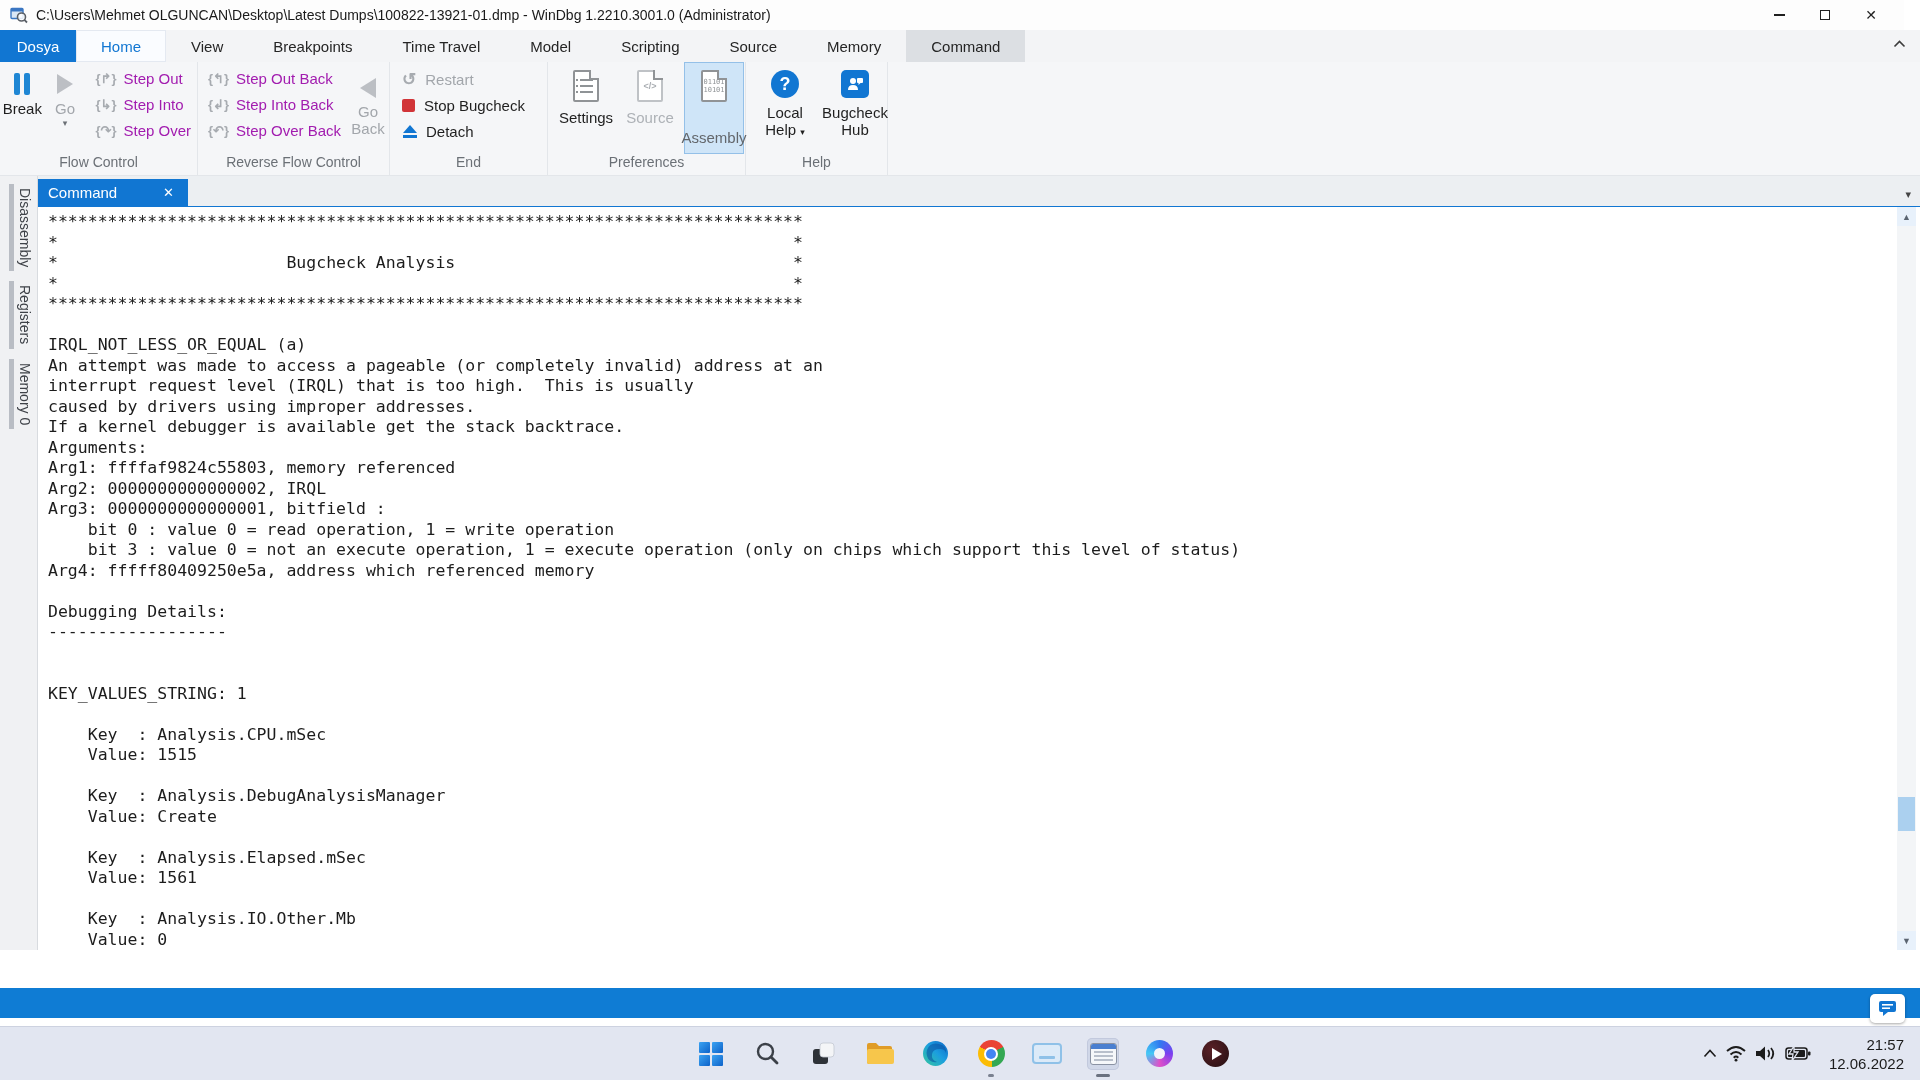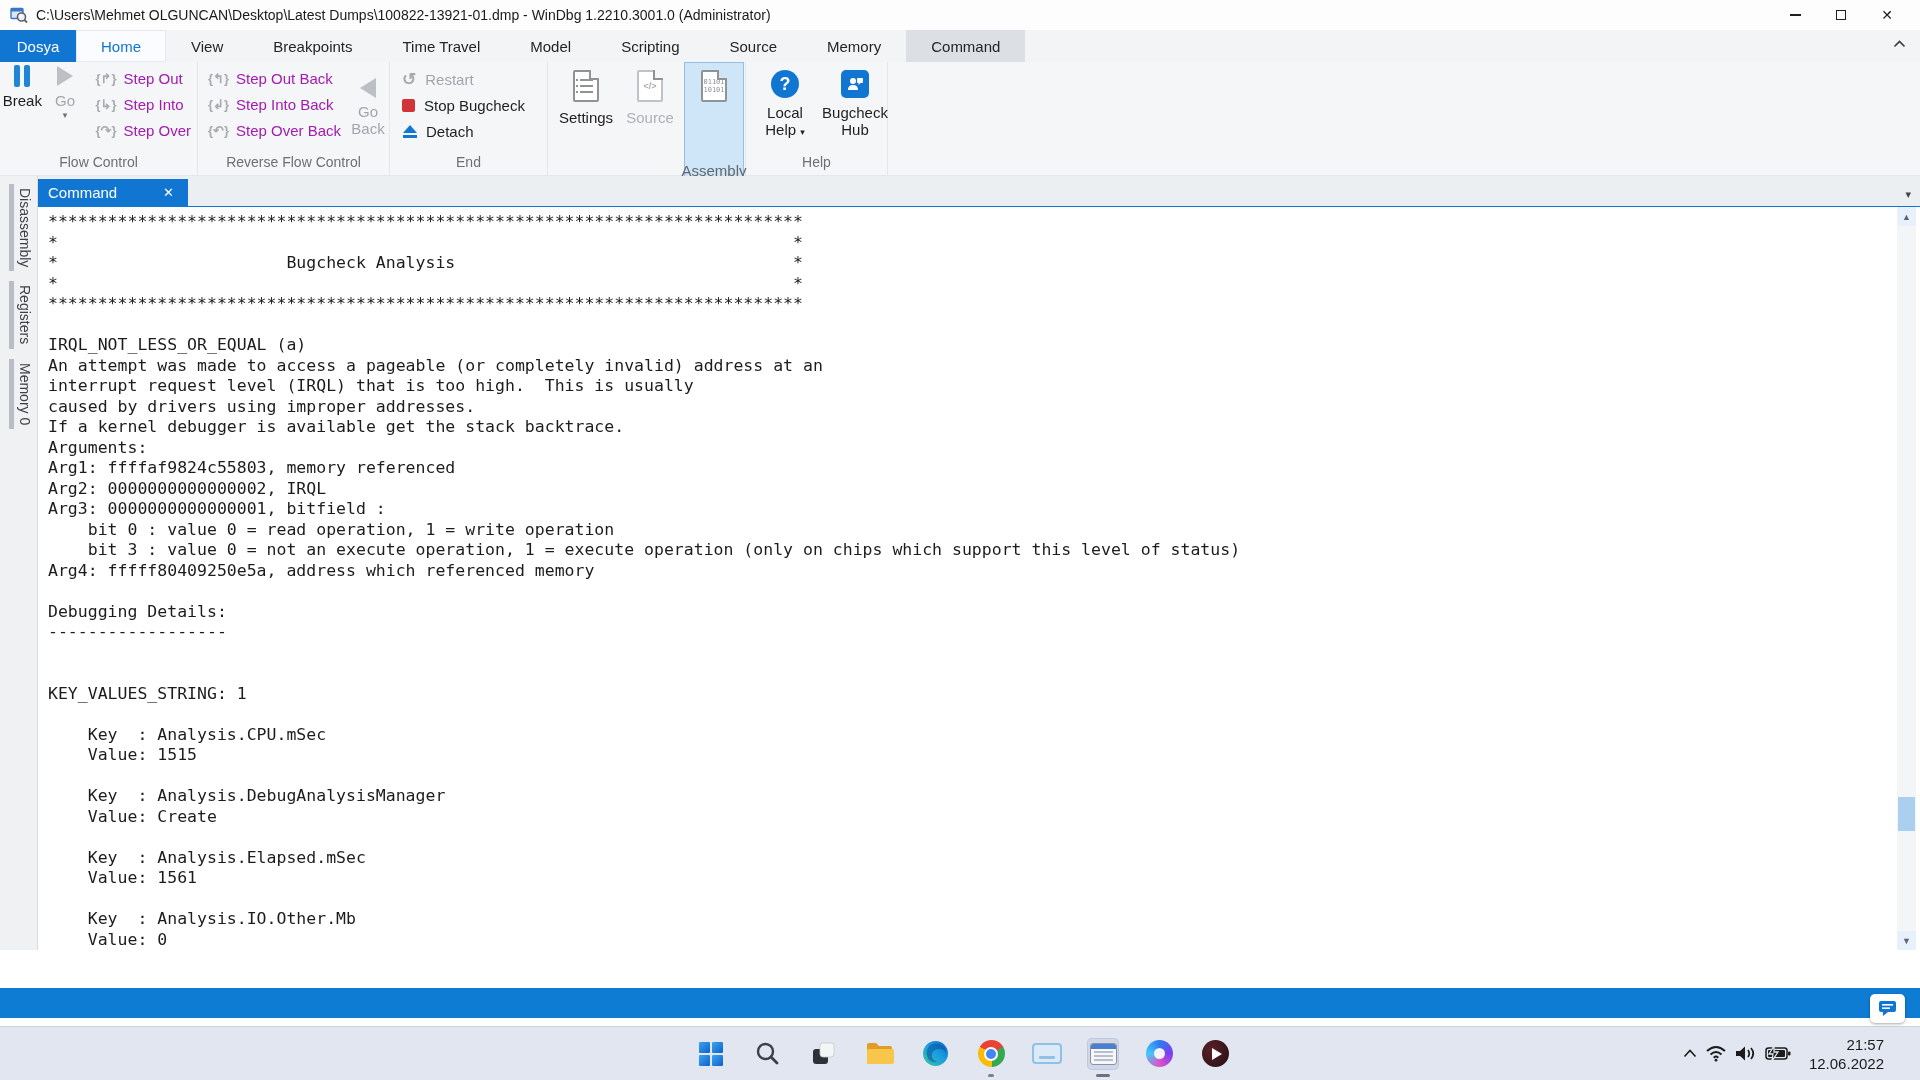--- a/index.html
+++ b/index.html
@@ -1,21 +1,21 @@
 <!DOCTYPE html>
 <html><head>
 <meta charset="utf-8">
 <style>
   * { box-sizing: border-box; margin: 0; padding: 0; }
   html,body { width:1920px; height:1080px; overflow:hidden; background:#fff;
               font-family:"Liberation Sans", sans-serif; }
   .screen { position:relative; width:1920px; height:1080px; background:#fff; }
 
   
-  .titlebar { position:absolute; top:0; left:0; right:0; height:30px; background:#fdfdfd;
+  .titlebar { position:absolute; top:0; left:0; right:16px; height:30px; background:#fdfdfd;
               display:flex; align-items:center; }
   .app-icon { margin-left:10px; width:18px; height:18px; flex:0 0 auto; }
   .title-text { margin-left:8px; font-size:14px; color:#1a1a1a; white-space:nowrap; }
   .wbtns { margin-left:auto; display:flex; height:100%; margin-right:10px; }
   .wbtn { width:46px; display:flex; align-items:center; justify-content:center; color:#1f1f1f; }
   .min-bar { width:11px; height:1.4px; background:#1f1f1f; }
   .max-box { width:10px; height:10px; border:1.4px solid #1f1f1f; }
   .wbtn.close { font-size:14px; }
 
   
@@ -30,21 +30,21 @@
 
   
   .ribbon { position:absolute; top:62px; left:0; right:0; height:114px; background:#f5f6f8;
             border-bottom:1px solid #e3e6ea; display:flex; }
   .rgroup { height:100%; border-right:1px solid #e3e6ea; display:flex; flex-direction:column; }
   .rgroup-content { flex:1; display:flex; align-items:flex-start; }
   .rgroup-label { text-align:center; font-size:14px; color:#6b7076; padding-bottom:5px; }
   .g-flow { width:198px; } .g-reverse { width:192px; } .g-end { width:158px; }
   .g-pref { width:198px; } .g-help { width:142px; }
 
-  .bigbtn { display:flex; flex-direction:column; align-items:center; padding-top:3px; }
+  .bigbtn { display:flex; flex-direction:column; align-items:center; padding-top:11px; }
   .bigbtn .blabel { font-size:15px; color:#1f1f1f; margin-top:5px; }
   .bigbtn.disabled .blabel { color:#a2a6ab; }
   .pause-bars { display:flex; gap:4px; height:22px; align-items:center; }
   .pause-bars i { width:6px; height:22px; background:#1e86d4; border-radius:2px; }
   .tri-r { width:0; height:0; border-left:16px solid #bcbfc4; border-top:10px solid transparent;
            border-bottom:10px solid transparent; margin:1px 0; }
   .tri-l { width:0; height:0; border-right:16px solid #bcbfc4; border-top:10px solid transparent;
            border-bottom:10px solid transparent; }
   .go-caret { font-size:9px; color:#6b7076; margin-top:1px; }
   .btn-break { width:46px; } .btn-go { width:42px; }
@@ -65,21 +65,21 @@
   .stop-square { width:13px; height:13px; background:#d13438; border-radius:2px; }
   .eject { display:flex; flex-direction:column; align-items:center; width:15px; }
   .eject i.t { width:0; height:0; border-bottom:8px solid #1176d2;
                border-left:7px solid transparent; border-right:7px solid transparent; }
   .eject i.b { width:14px; height:3px; background:#1176d2; margin-top:2px; }
 
   .prefrow { display:flex; gap:4px; padding:0 8px; height:100%; }
   .pbtn { width:60px; display:flex; flex-direction:column; align-items:center; padding-top:8px; }
   .pbtn .plabel { font-size:15px; color:#1f1f1f; margin-top:7px; }
   .pbtn.disabled .plabel { color:#adb1b6; }
-  .pbtn.selected { background:#cfe5f8; box-shadow: inset 0 0 0 1px #94c0e8; gap: 33px; }
+  .pbtn.selected { background:#cfe5f8; box-shadow: inset 0 0 0 1px #94c0e8; }
   .pbtn.selected .plabel { color:#63676c;margin-top:27px; }
   .doc { width:26px; height:32px; border:2px solid #909396; border-radius:2px; background:#fff;
          position:relative; display:flex; flex-direction:column; align-items:center; justify-content:center; }
   .doc::before { content:""; position:absolute; top:-2px; right:-2px; width:8px; height:8px;
                  background:#f5f6f8; border-left:2px solid #909396; border-bottom:2px solid #909396; }
   .pbtn.selected .doc::before { background:#cfe5f8; }
   .pbtn.disabled .doc { border-color:#bfc2c6; }
   .dline { width:13px; height:2px; background:#8f9396; margin:2px 0; position:relative; }
   .dline::before { content:""; position:absolute; left:-4px; top:0; width:2px; height:2px; background:#8f9396; }
   .src-glyph { font-size:9px; color:#a9adb2; font-weight:bold; }
@@ -152,21 +152,21 @@
   .media-ball i { width:0; height:0; border-left:10px solid #fff;
                   border-top:6px solid transparent; border-bottom:6px solid transparent; margin-left:3px; }
   .kbd-icon { width:30px; height:21px; border:2px solid #8fc1e8; border-radius:4px; background:#dceaf8;
               display:flex; align-items:flex-end; justify-content:center; padding-bottom:3px; }
   .kbd-icon i { width:16px; height:3px; background:#8fc1e8; border-radius:1px; }
   .windbg-win { width:27px; height:22px; background:#f5f7fa; border:1.5px solid #8a92a3; border-radius:3px;
                 overflow:hidden; display:flex; flex-direction:column; }
   .windbg-win i.bar { height:5px; background:#4a7fd0; }
   .windbg-win i.ln { height:2px; background:#b8bfcb; margin:2px 3px 0 3px; }
   .tray { position:absolute; right:0; top:0; height:100%; display:flex; align-items:center;
-          gap:8px; padding-right:36px; }
+          gap:8px; padding-right:16px; }
   .clock { text-align:right; font-size:15px; color:#1b1b1b; line-height:19px; margin-left:10px; }
 
   svg { display:block; }
 </style>
 </head>
 <body>
 
 <div class="screen">
 
   <div class="titlebar">

